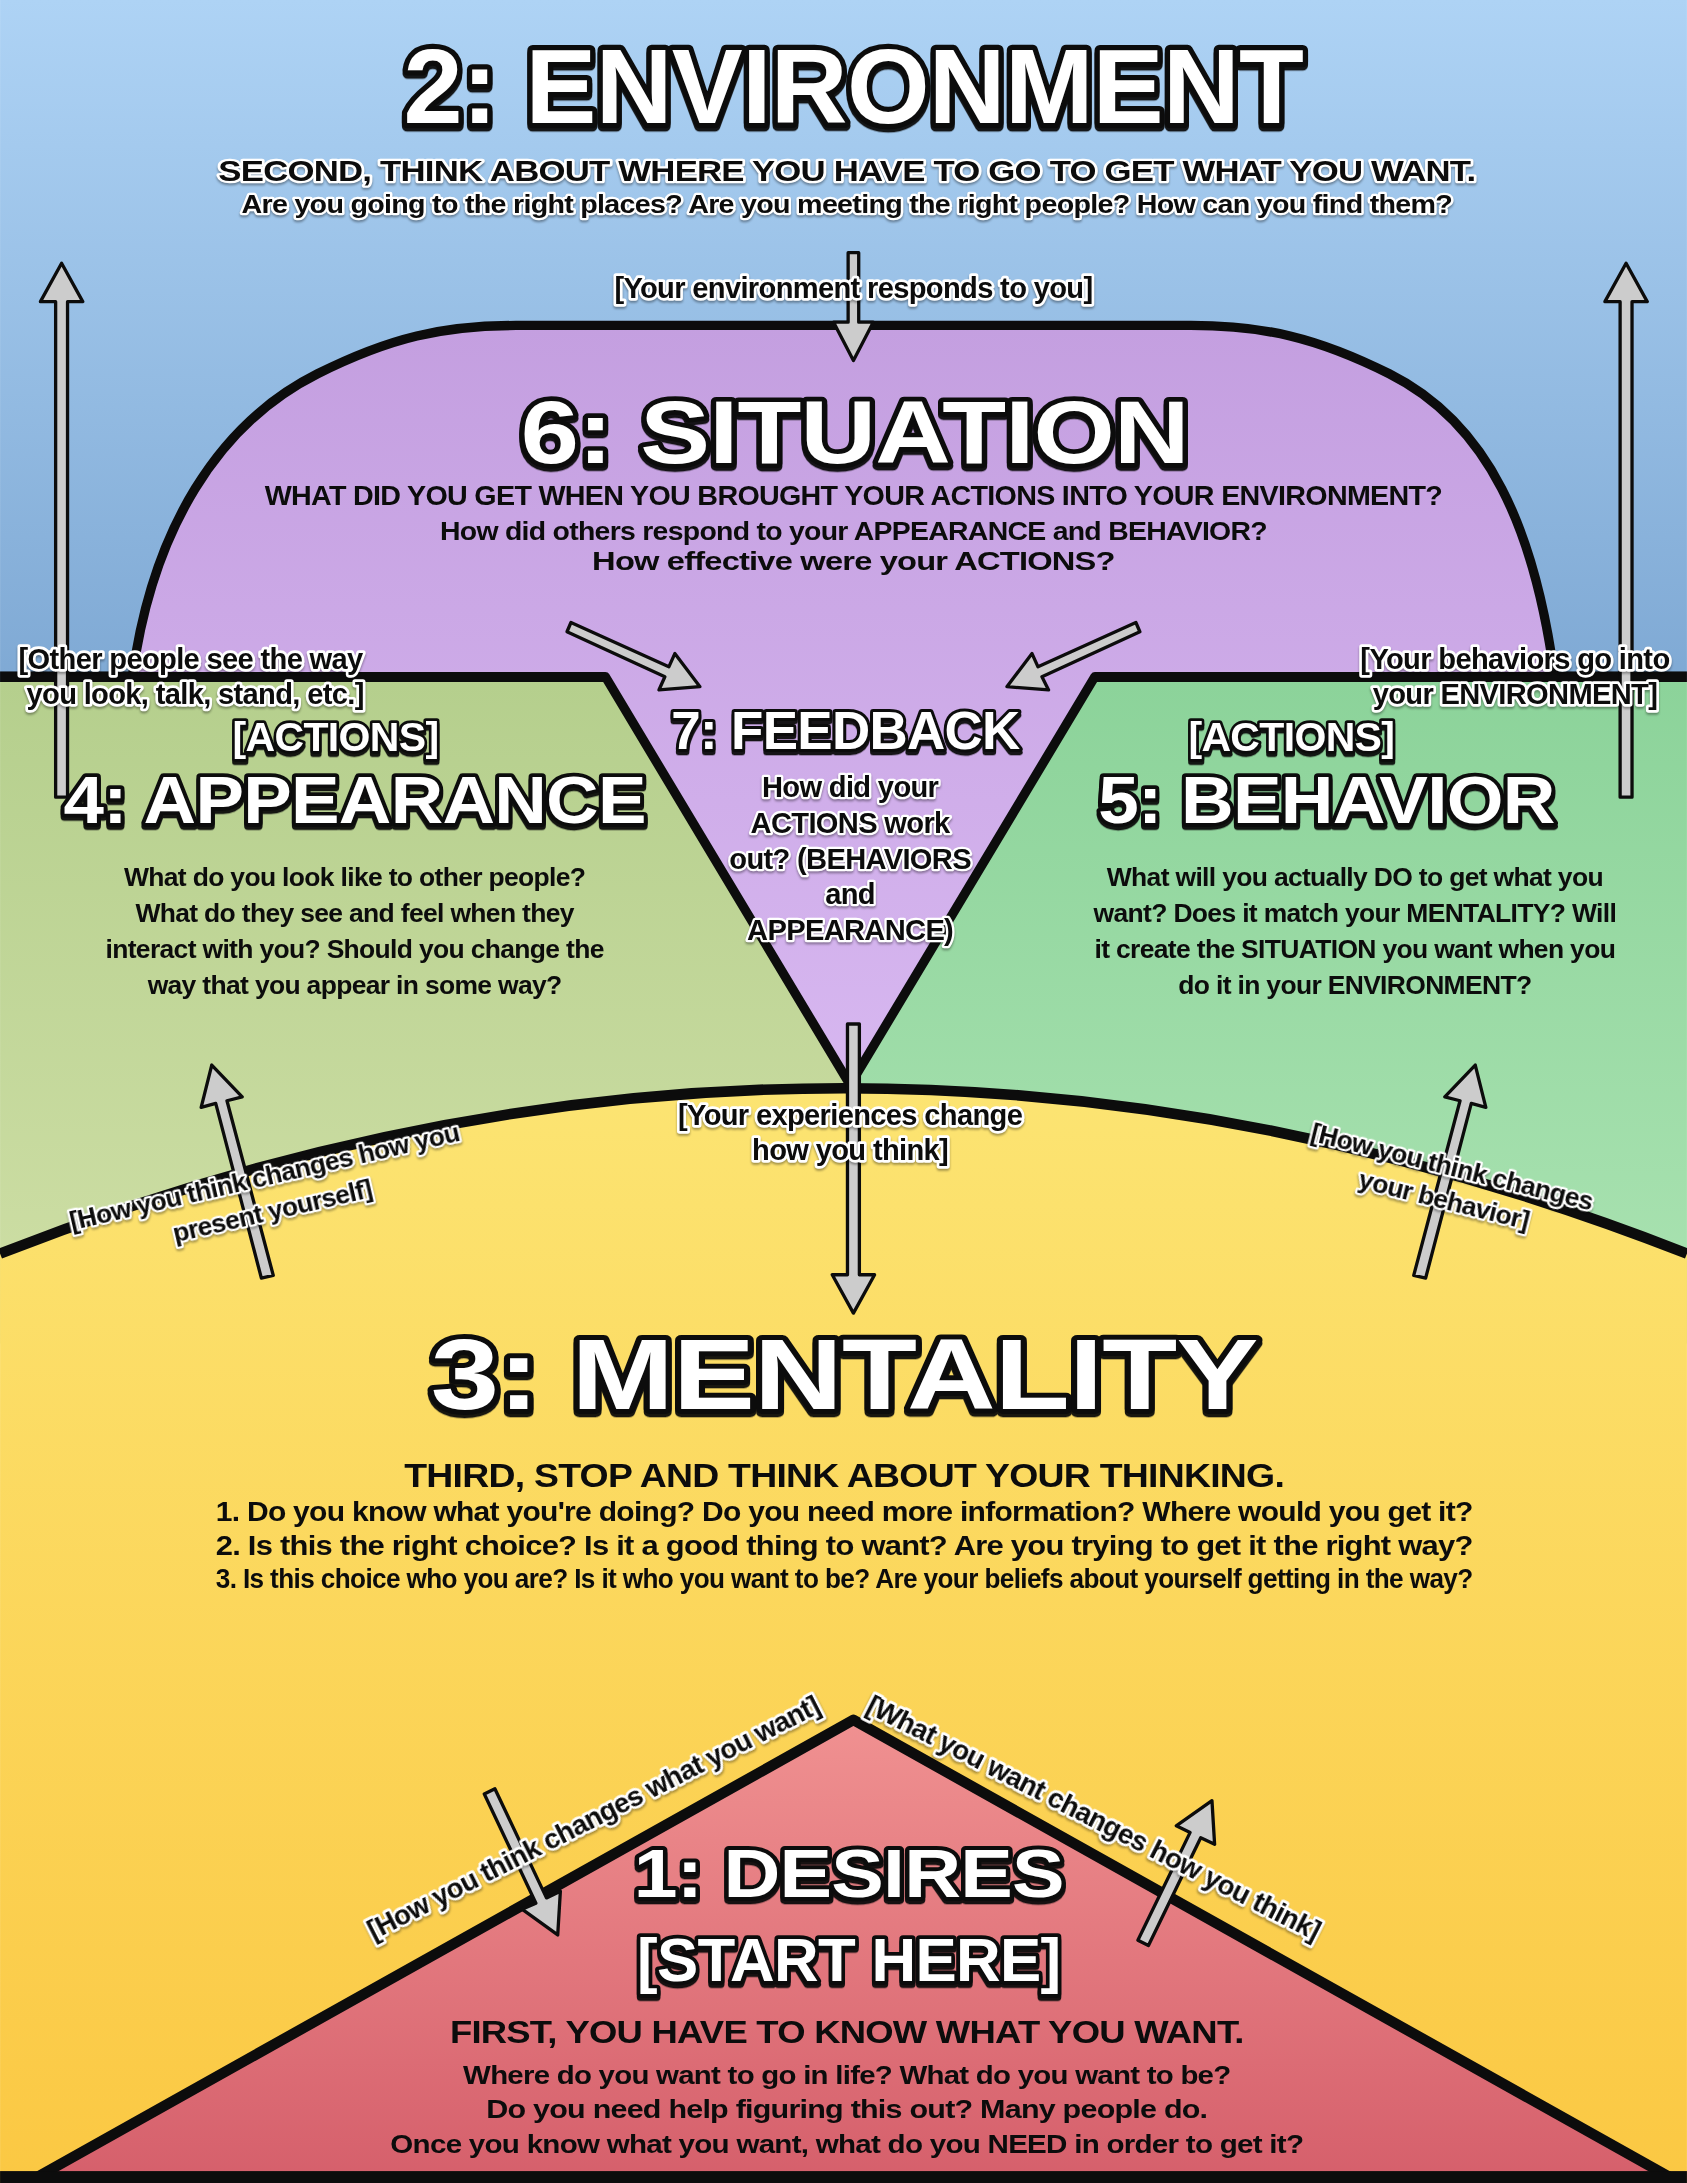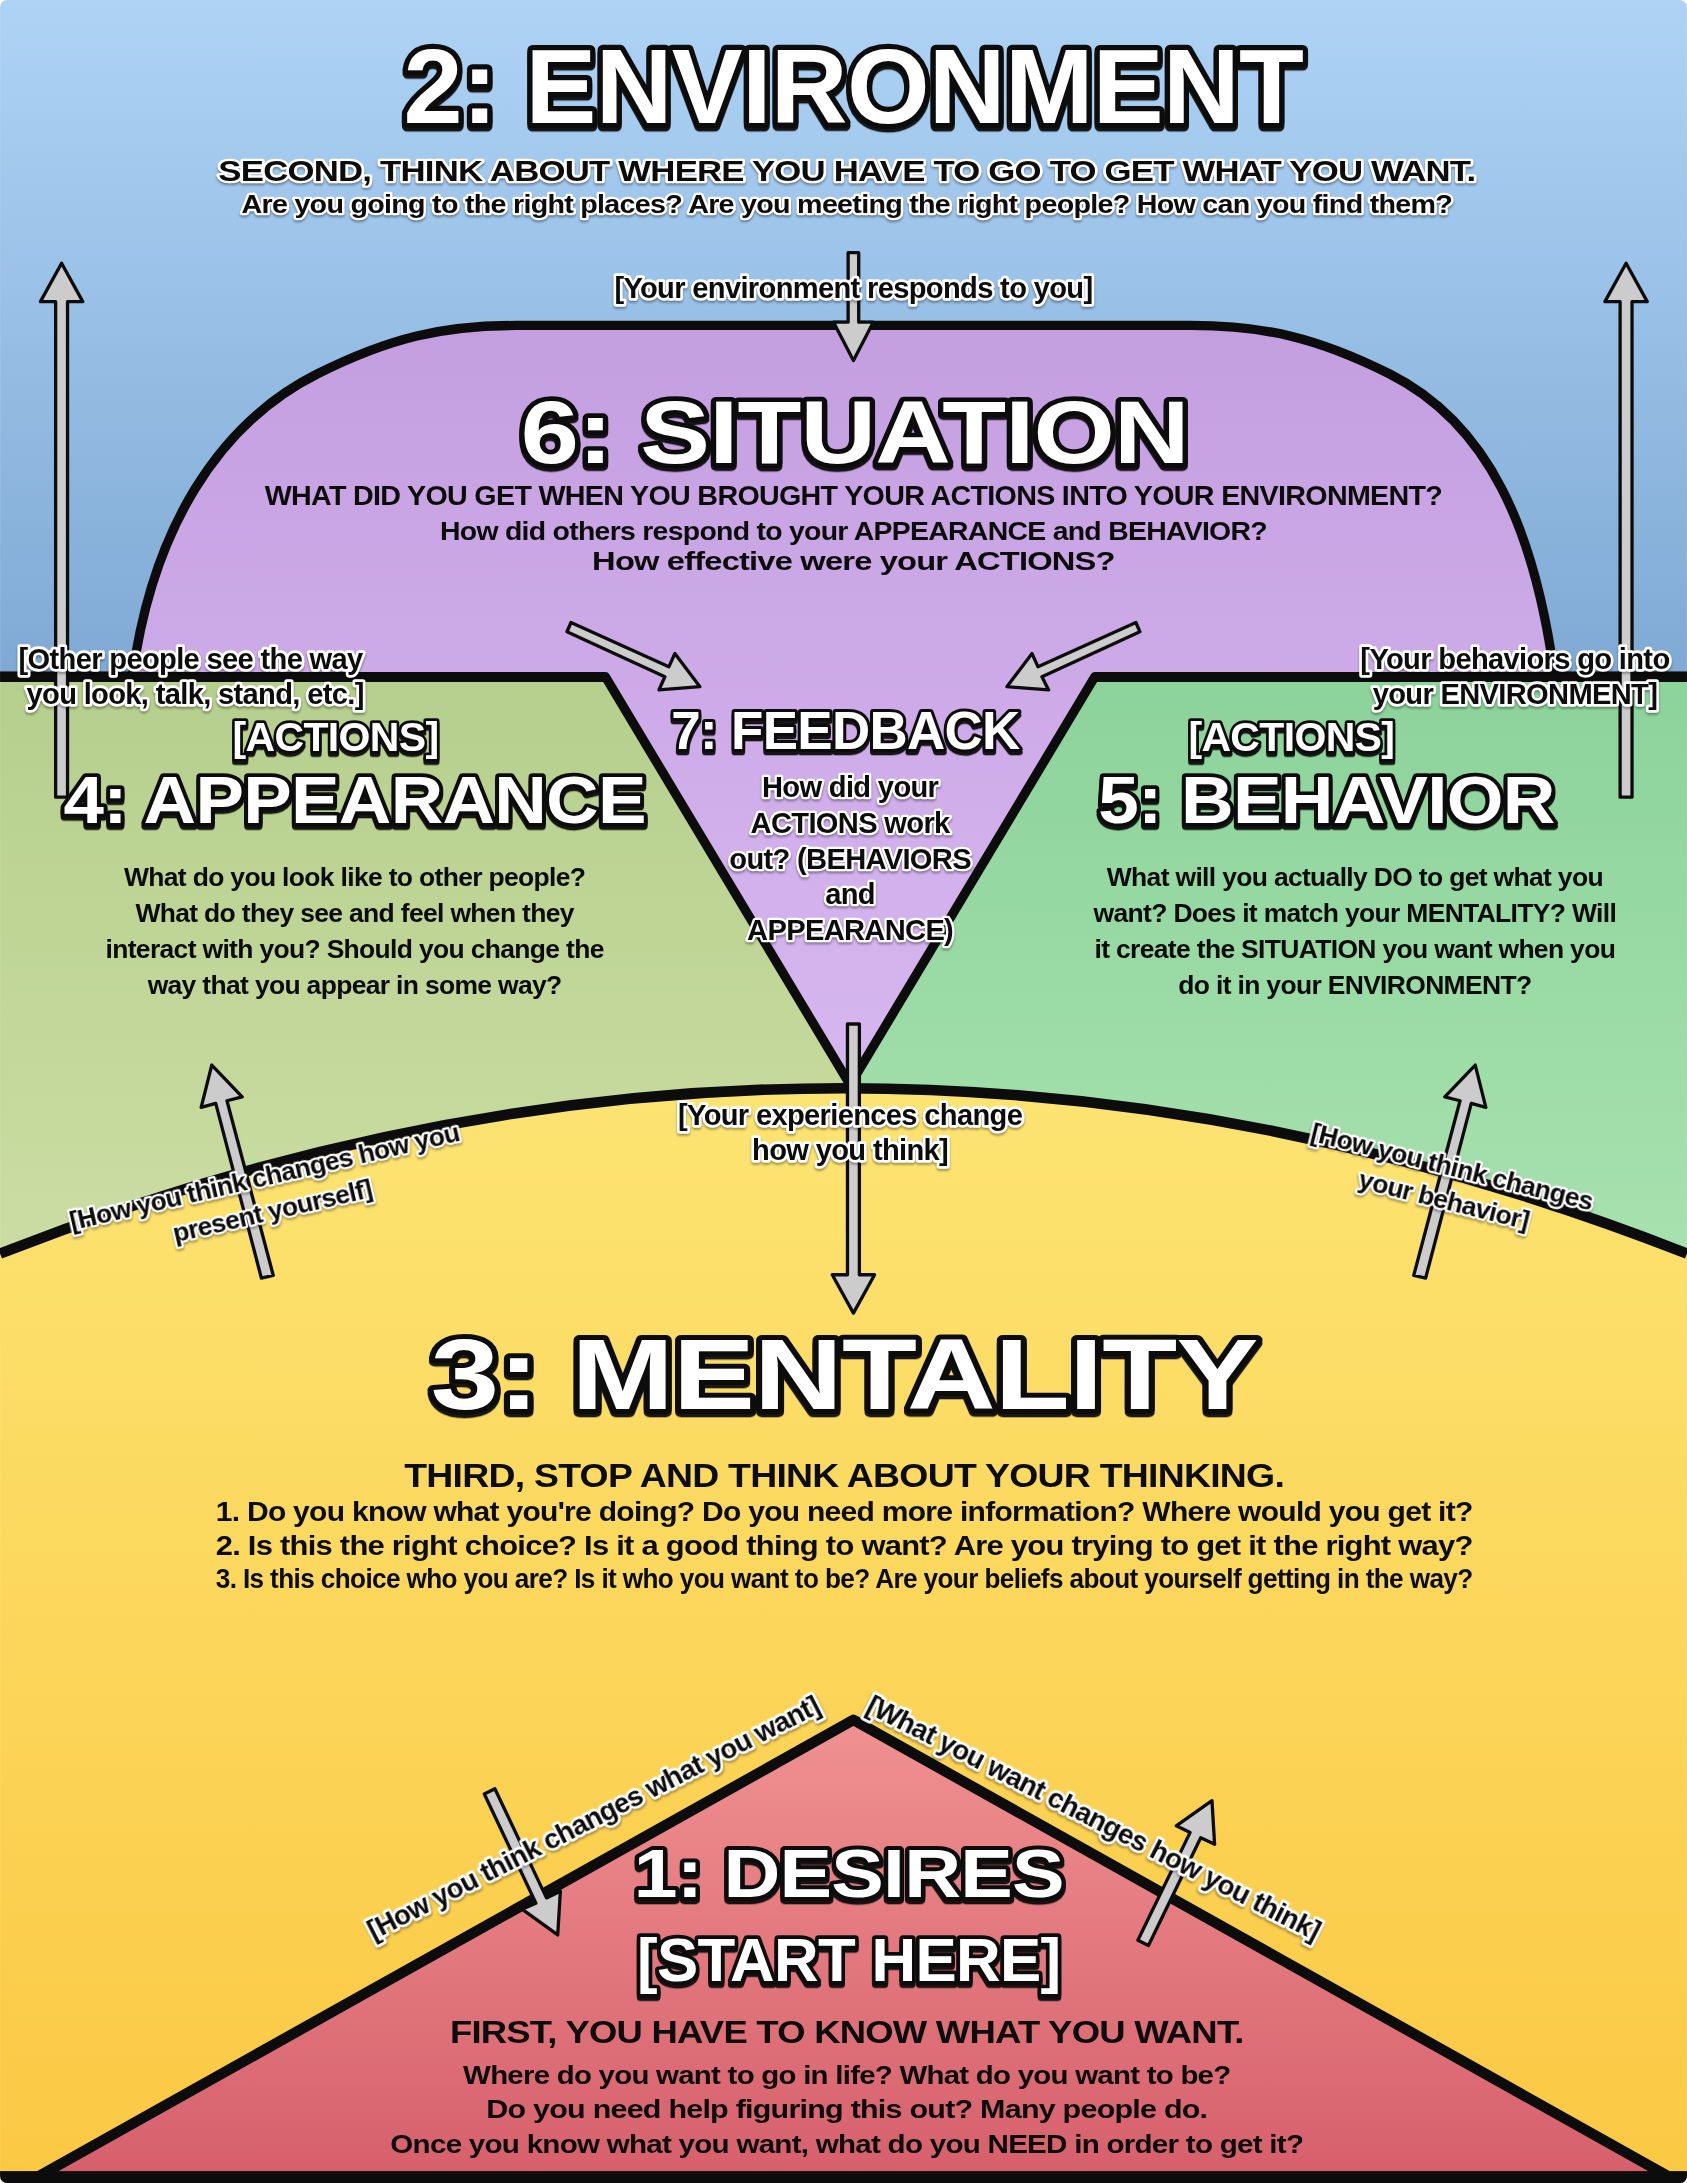--- a/index.html
+++ b/index.html
@@ -1,16 +1,16 @@
 <!DOCTYPE html>
 <html style="font-size:10.6px"><head>
 <meta charset="utf-8">
 <style>
   html,body{margin:0;padding:0;background:#fff;}
-  .stage{position:relative;width:1687px;height:2183px;overflow:hidden;border-radius:7px;}
+  .stage{position:relative;width:1687px;height:2183px;overflow:hidden;}
   svg{display:block;}
   text{font-family:"Liberation Sans", sans-serif;font-weight:bold;letter-spacing:-1px;}
   .t-big{fill:#ffffff;stroke:#0c0c0c;paint-order:stroke;stroke-linejoin:round;
          filter:drop-shadow(0 5px 0 rgba(12,12,12,0.95));}
   .t-halo{fill:#0c0c0c;stroke:#ffffff;paint-order:stroke;stroke-linejoin:round;
           filter:drop-shadow(0 3px 2px rgba(0,0,0,0.35));}
   .t-plain{fill:#0c0c0c;}
   .arrow{stroke:#0c0c0c;stroke-width:5;stroke-linejoin:round;}
 </style>
 </head>

